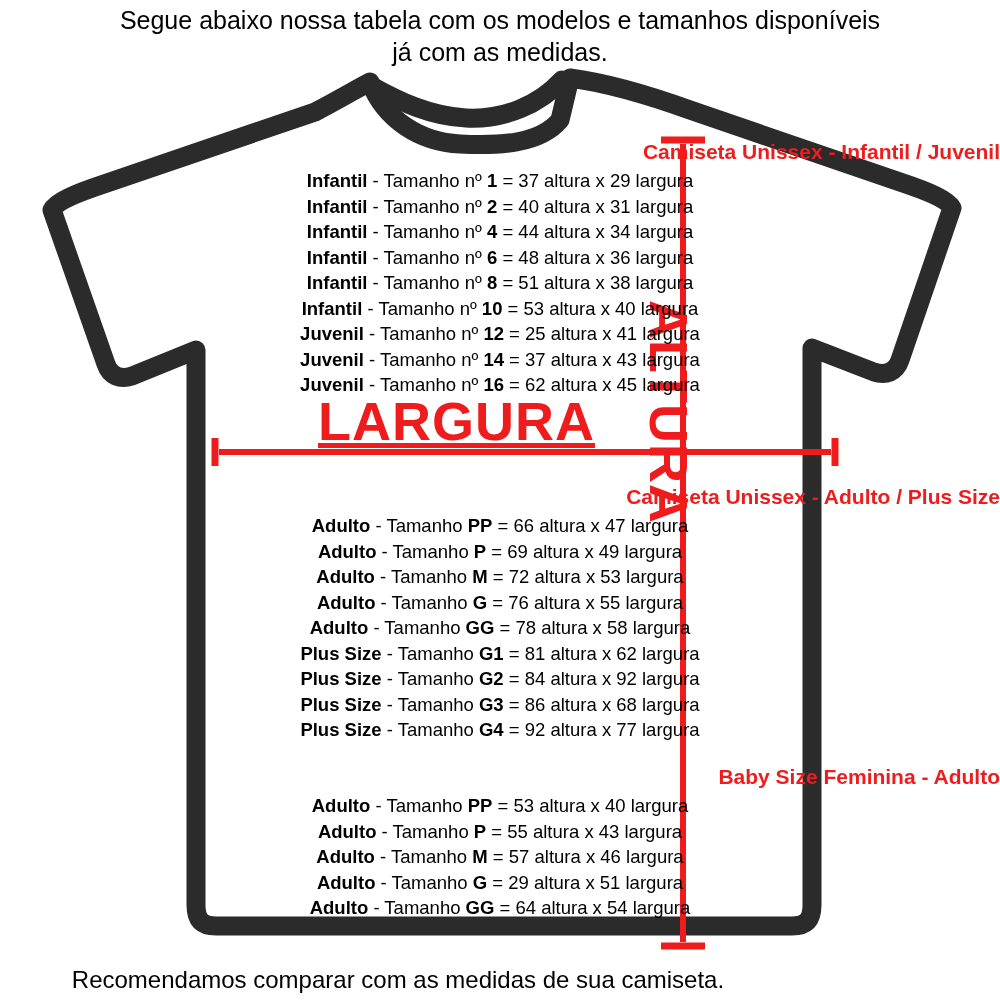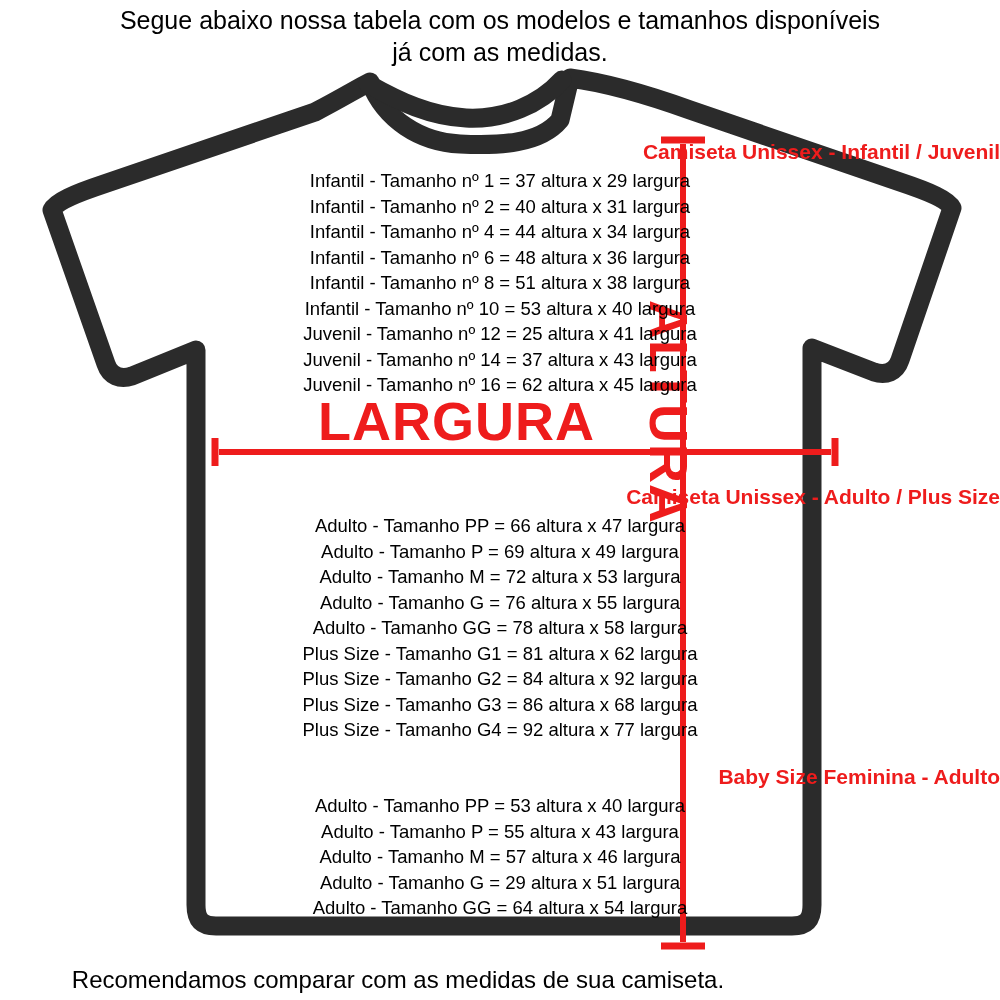--- a/index.html
+++ b/index.html
@@ -49,20 +49,21 @@
   }
 
   .larguraLabel {
     position: absolute;
     left: 318px;
     top: 390px;
     font-size: 54px;
     font-weight: bold;
     color: #ee1c1c;
     letter-spacing: 1px;
+    text-decoration: underline;
   }
   .alturaLabel {
     position: absolute;
     left: 700px;
     top: 300px;
     font-size: 54px;
     font-weight: bold;
     color: #ee1c1c;
     letter-spacing: 1px;
     transform: rotate(90deg);
@@ -83,21 +84,21 @@
     font-weight: bold;
     color: #ee1c1c;
     text-align: right;
   }
   .block .row {
     font-size: 18.5px;
     line-height: 25.5px;
     color: #000;
     white-space: nowrap;
   }
-  .block .row b { font-weight: normal; }
+  .block .row b { font-weight: bold; }
 
   #block-infantil { top: 140px; }
   #block-adulto   { top: 485px; }
   #block-baby     { top: 765px; }
   #block-adulto .row { line-height: 25.5px; }
   #block-baby .row { line-height: 25.5px; }
 </style>
 </head>
 <body>
 

